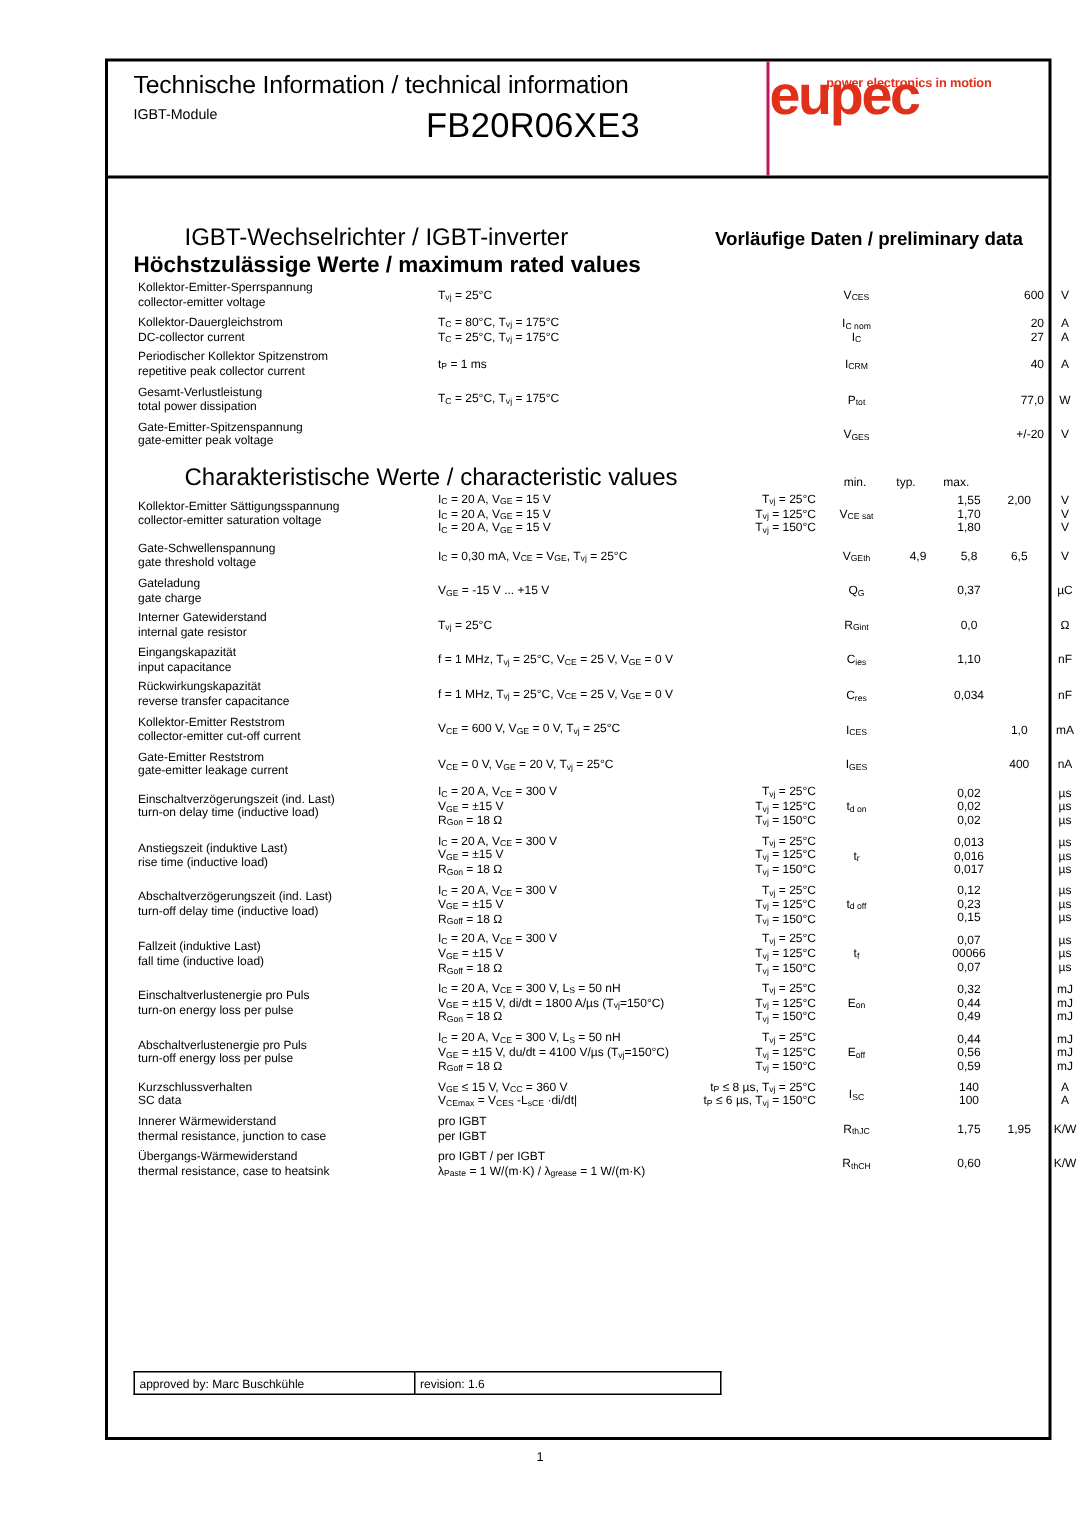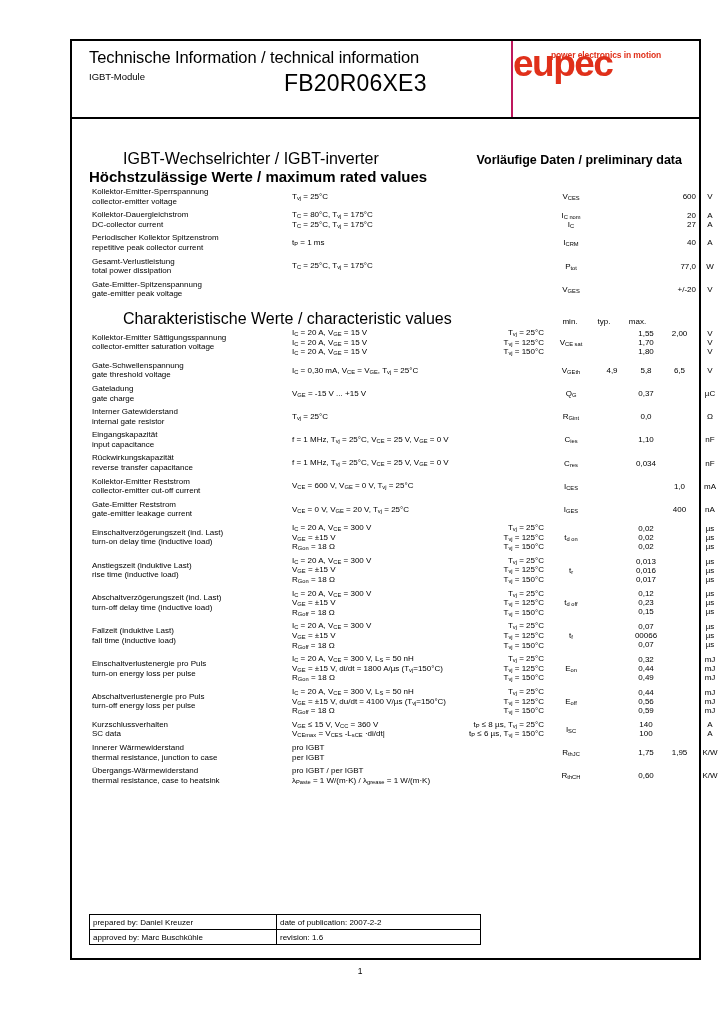--- a/index.html
+++ b/index.html
@@ -787,24 +787,20 @@
             <td style="height: 0px;"></td>
           </tr>
         </tbody>
     </table>
   </div>
 
   <div class="footwrap">
     <table class="foot">
       <tbody>
         <tr>
-          <td class="f1">prepared by: Daniel Kreuzer</td>
-          <td>date of publication: 2007-2-2</td>
-        </tr>
-        <tr>
           <td class="f1">approved by: Marc Buschkühle</td>
           <td>revision: 1.6</td>
         </tr>
       </tbody>
     </table>
   </div>
 </div>
 
 <div class="pageno">1</div>
 

